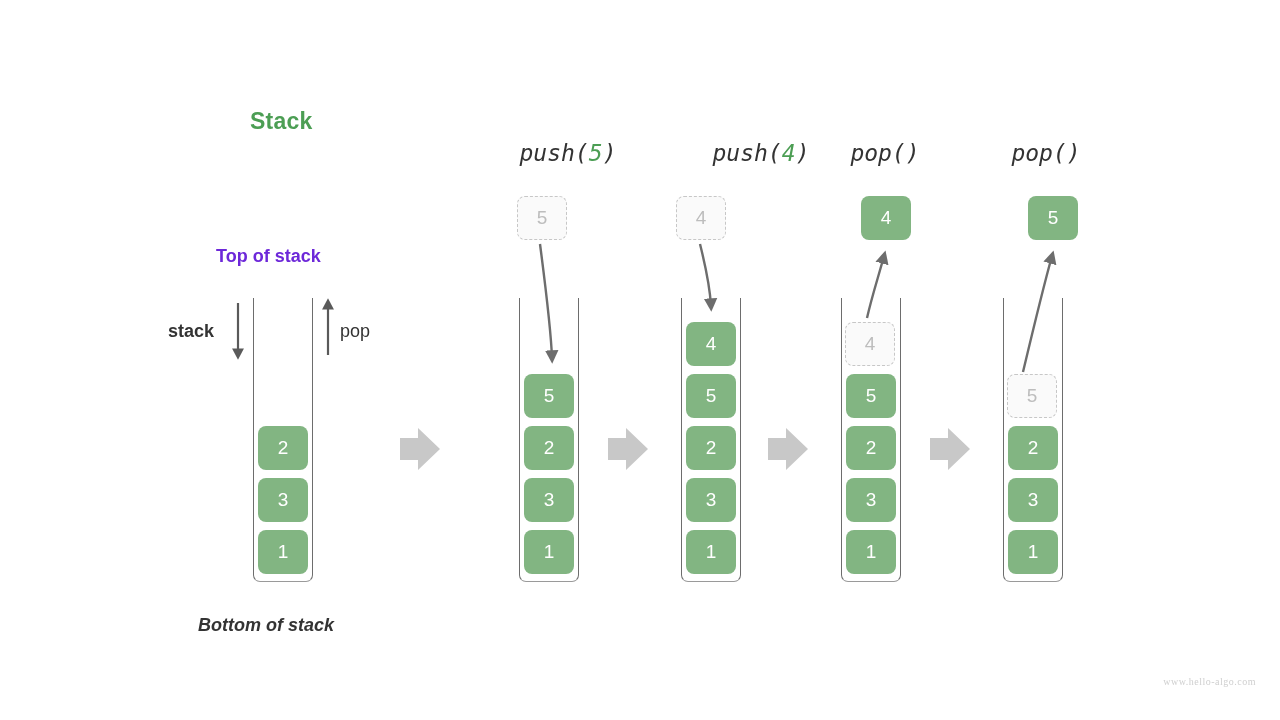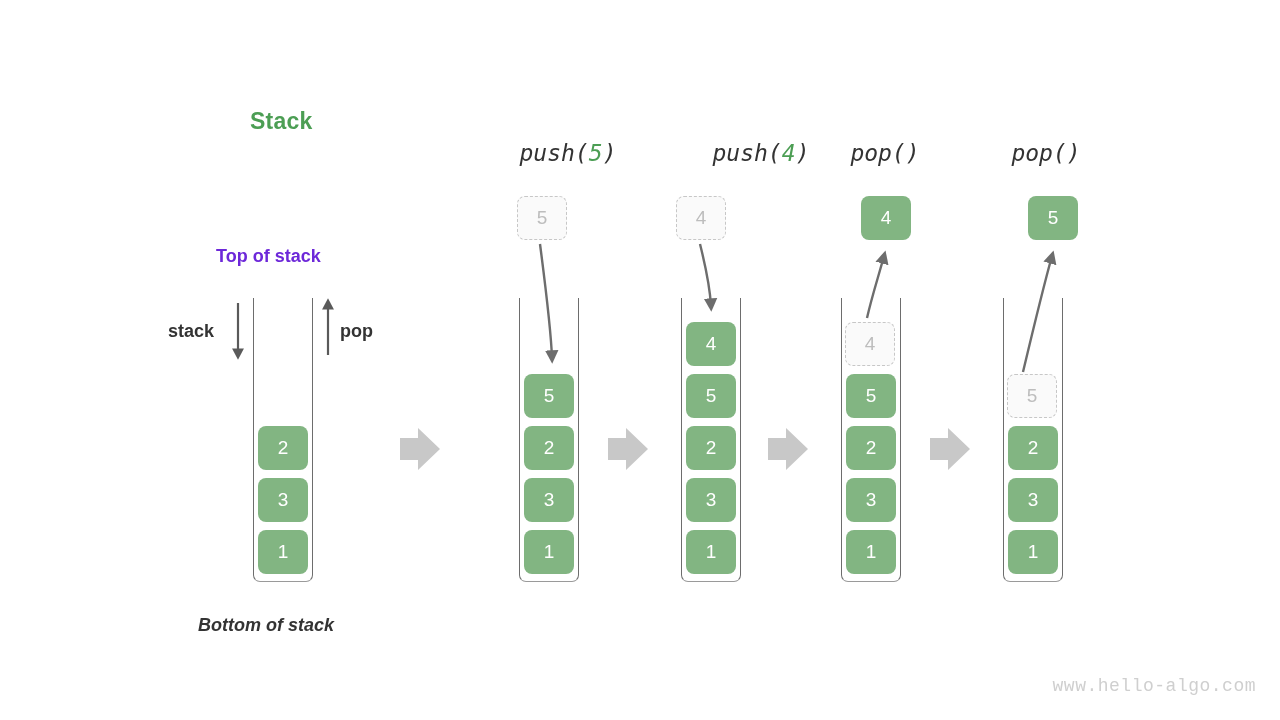--- a/index.html
+++ b/index.html
@@ -58,21 +58,21 @@
     top: 321px;
     font-size: 18px;
     font-weight: bold;
     color: #333333;
   }
   .label-pop {
     position: absolute;
     left: 340px;
     top: 321px;
     font-size: 18px;
-    font-weight: bold;
+    font-weight: normal;
     color: #333333;
   }
 
   
   .op-header {
     position: absolute;
     top: 140px;
     font-family: "DejaVu Sans Mono", monospace;
     font-size: 23px;
     color: #333333;
@@ -123,22 +123,22 @@
     width: 1280px;
     height: 720px;
     pointer-events: none;
   }
 
   
   .watermark {
     position: absolute;
     right: 24px;
     top: 676px;
-    font-family: Liberation Mono, monospace;
-    font-size: 18px;
+    font-family: Liberation Serif, serif;
+    font-size: 10px;
     color: #cfcfcf;
     letter-spacing: 0.5px;
   }
 </style>
 </head>
 <body>
 
 <div class="canvas">
 
   <div class="stack-title">Stack</div>

